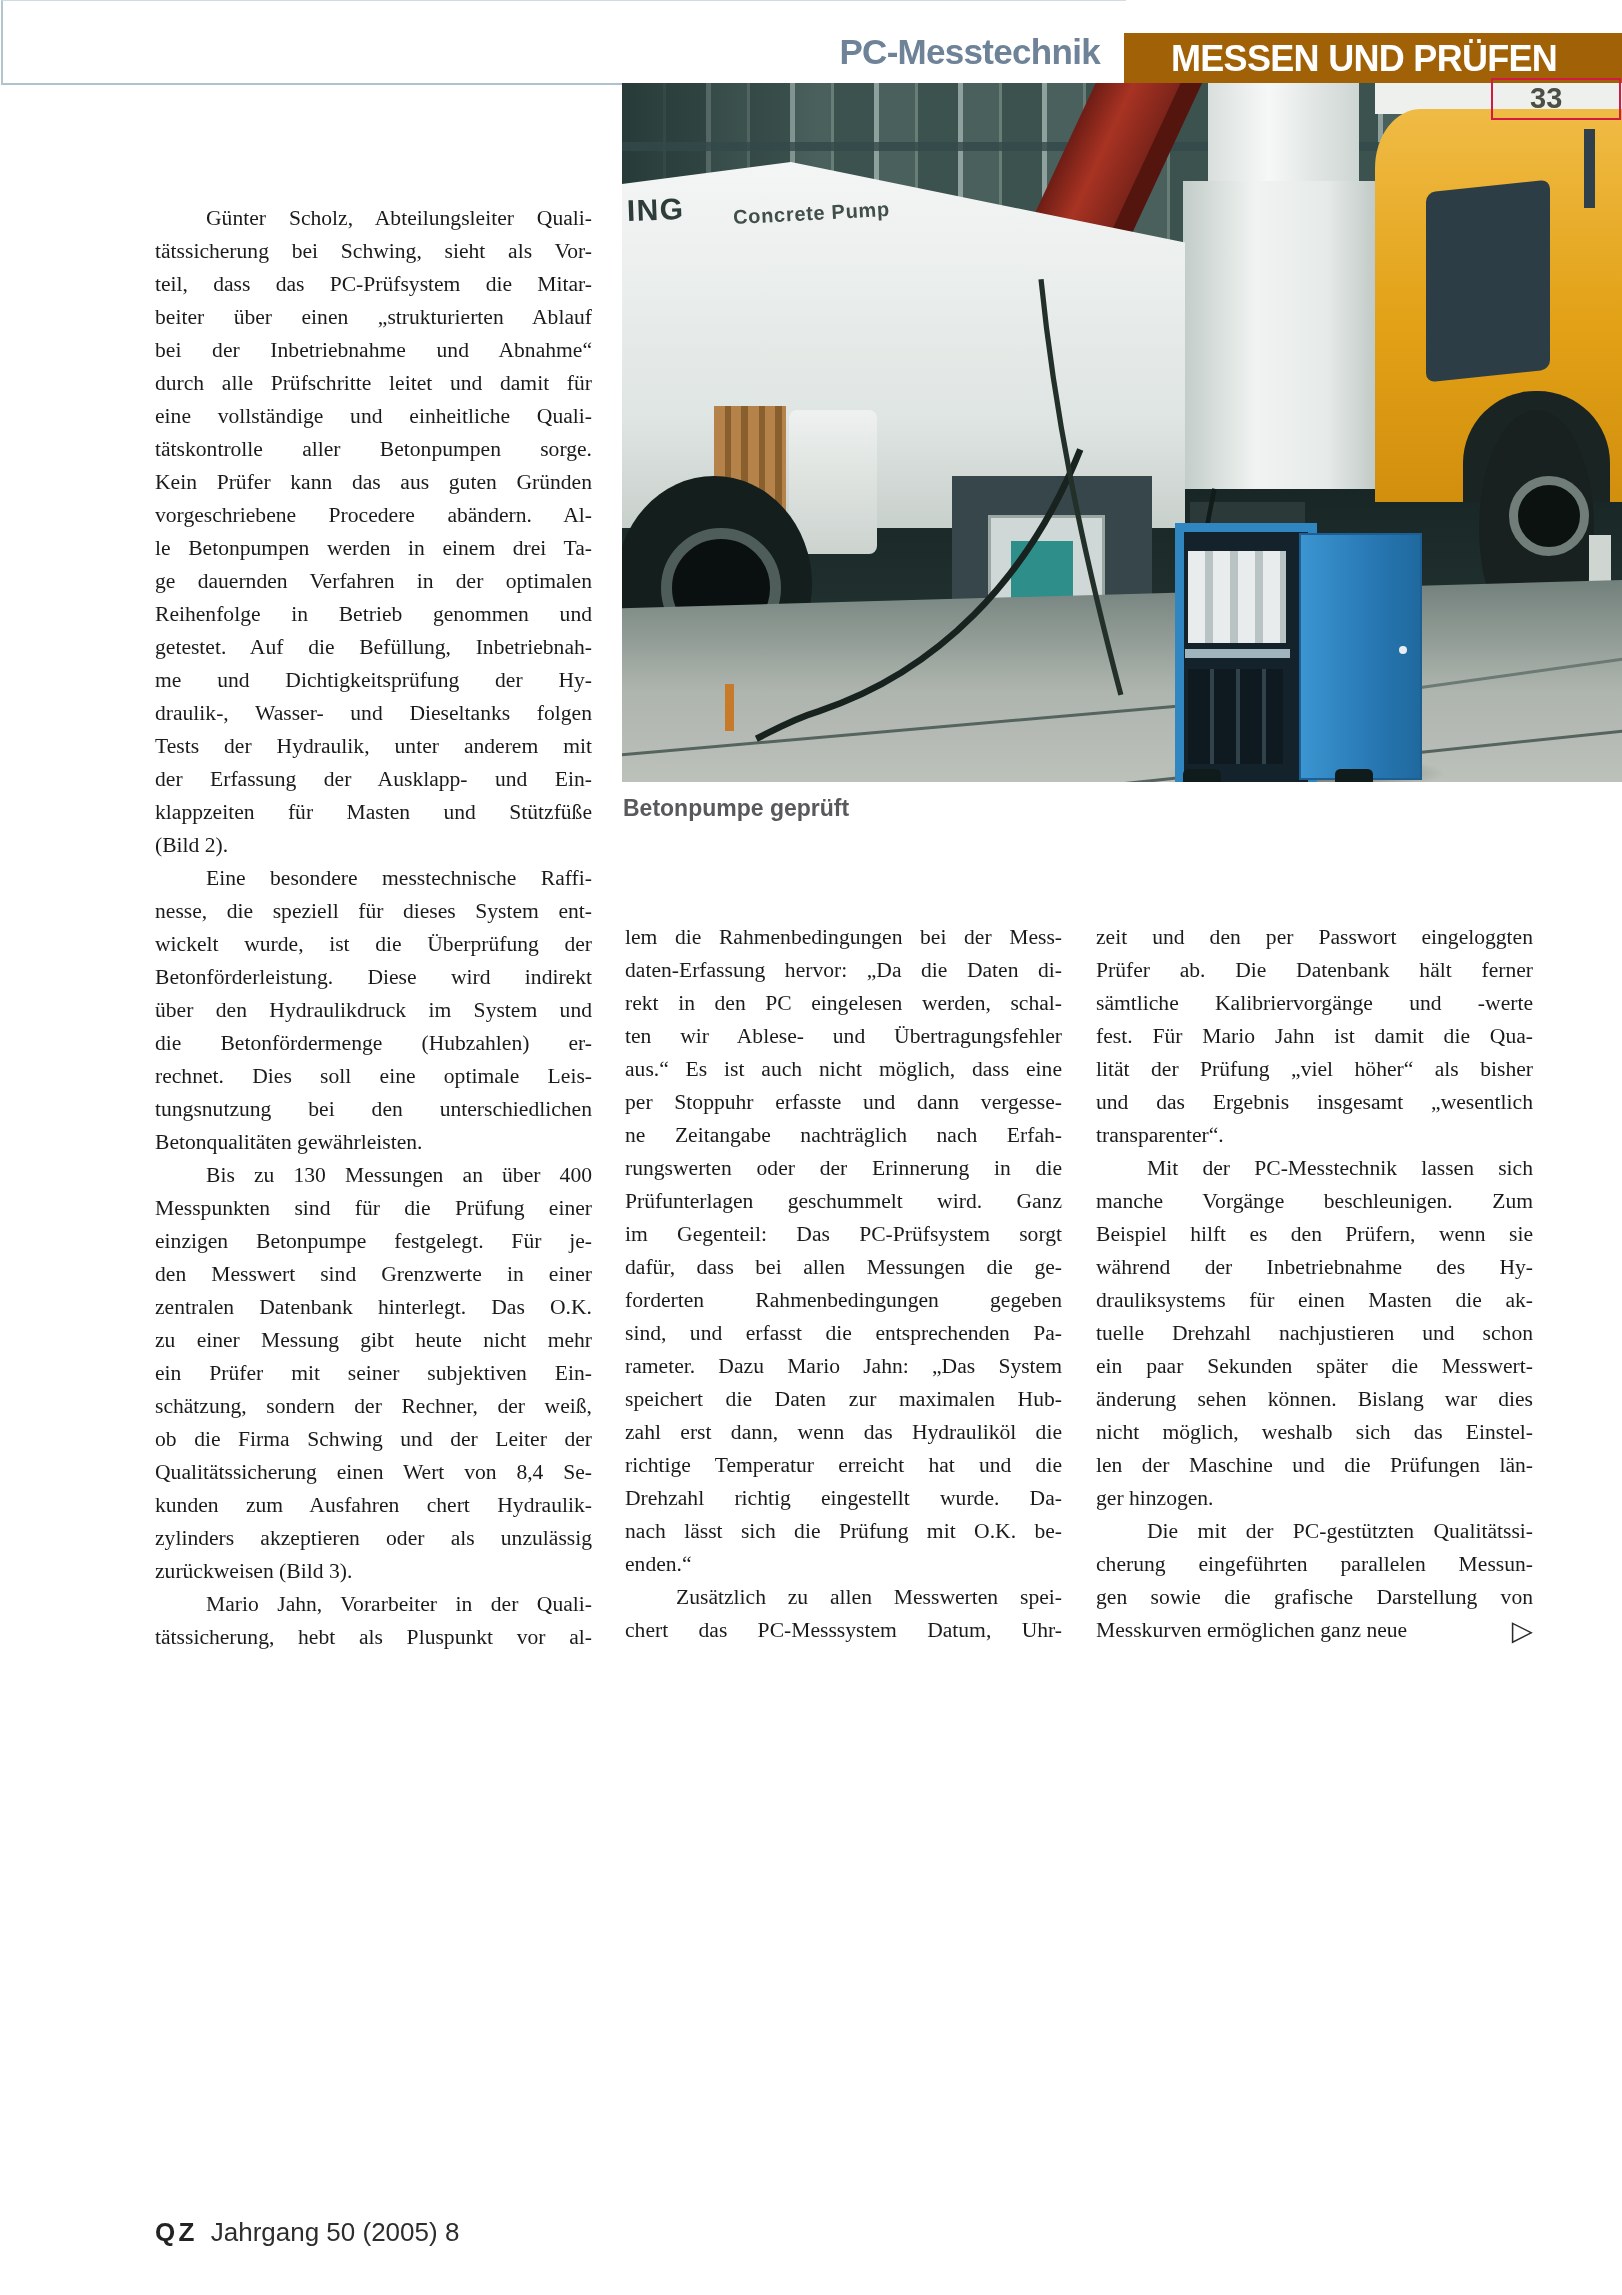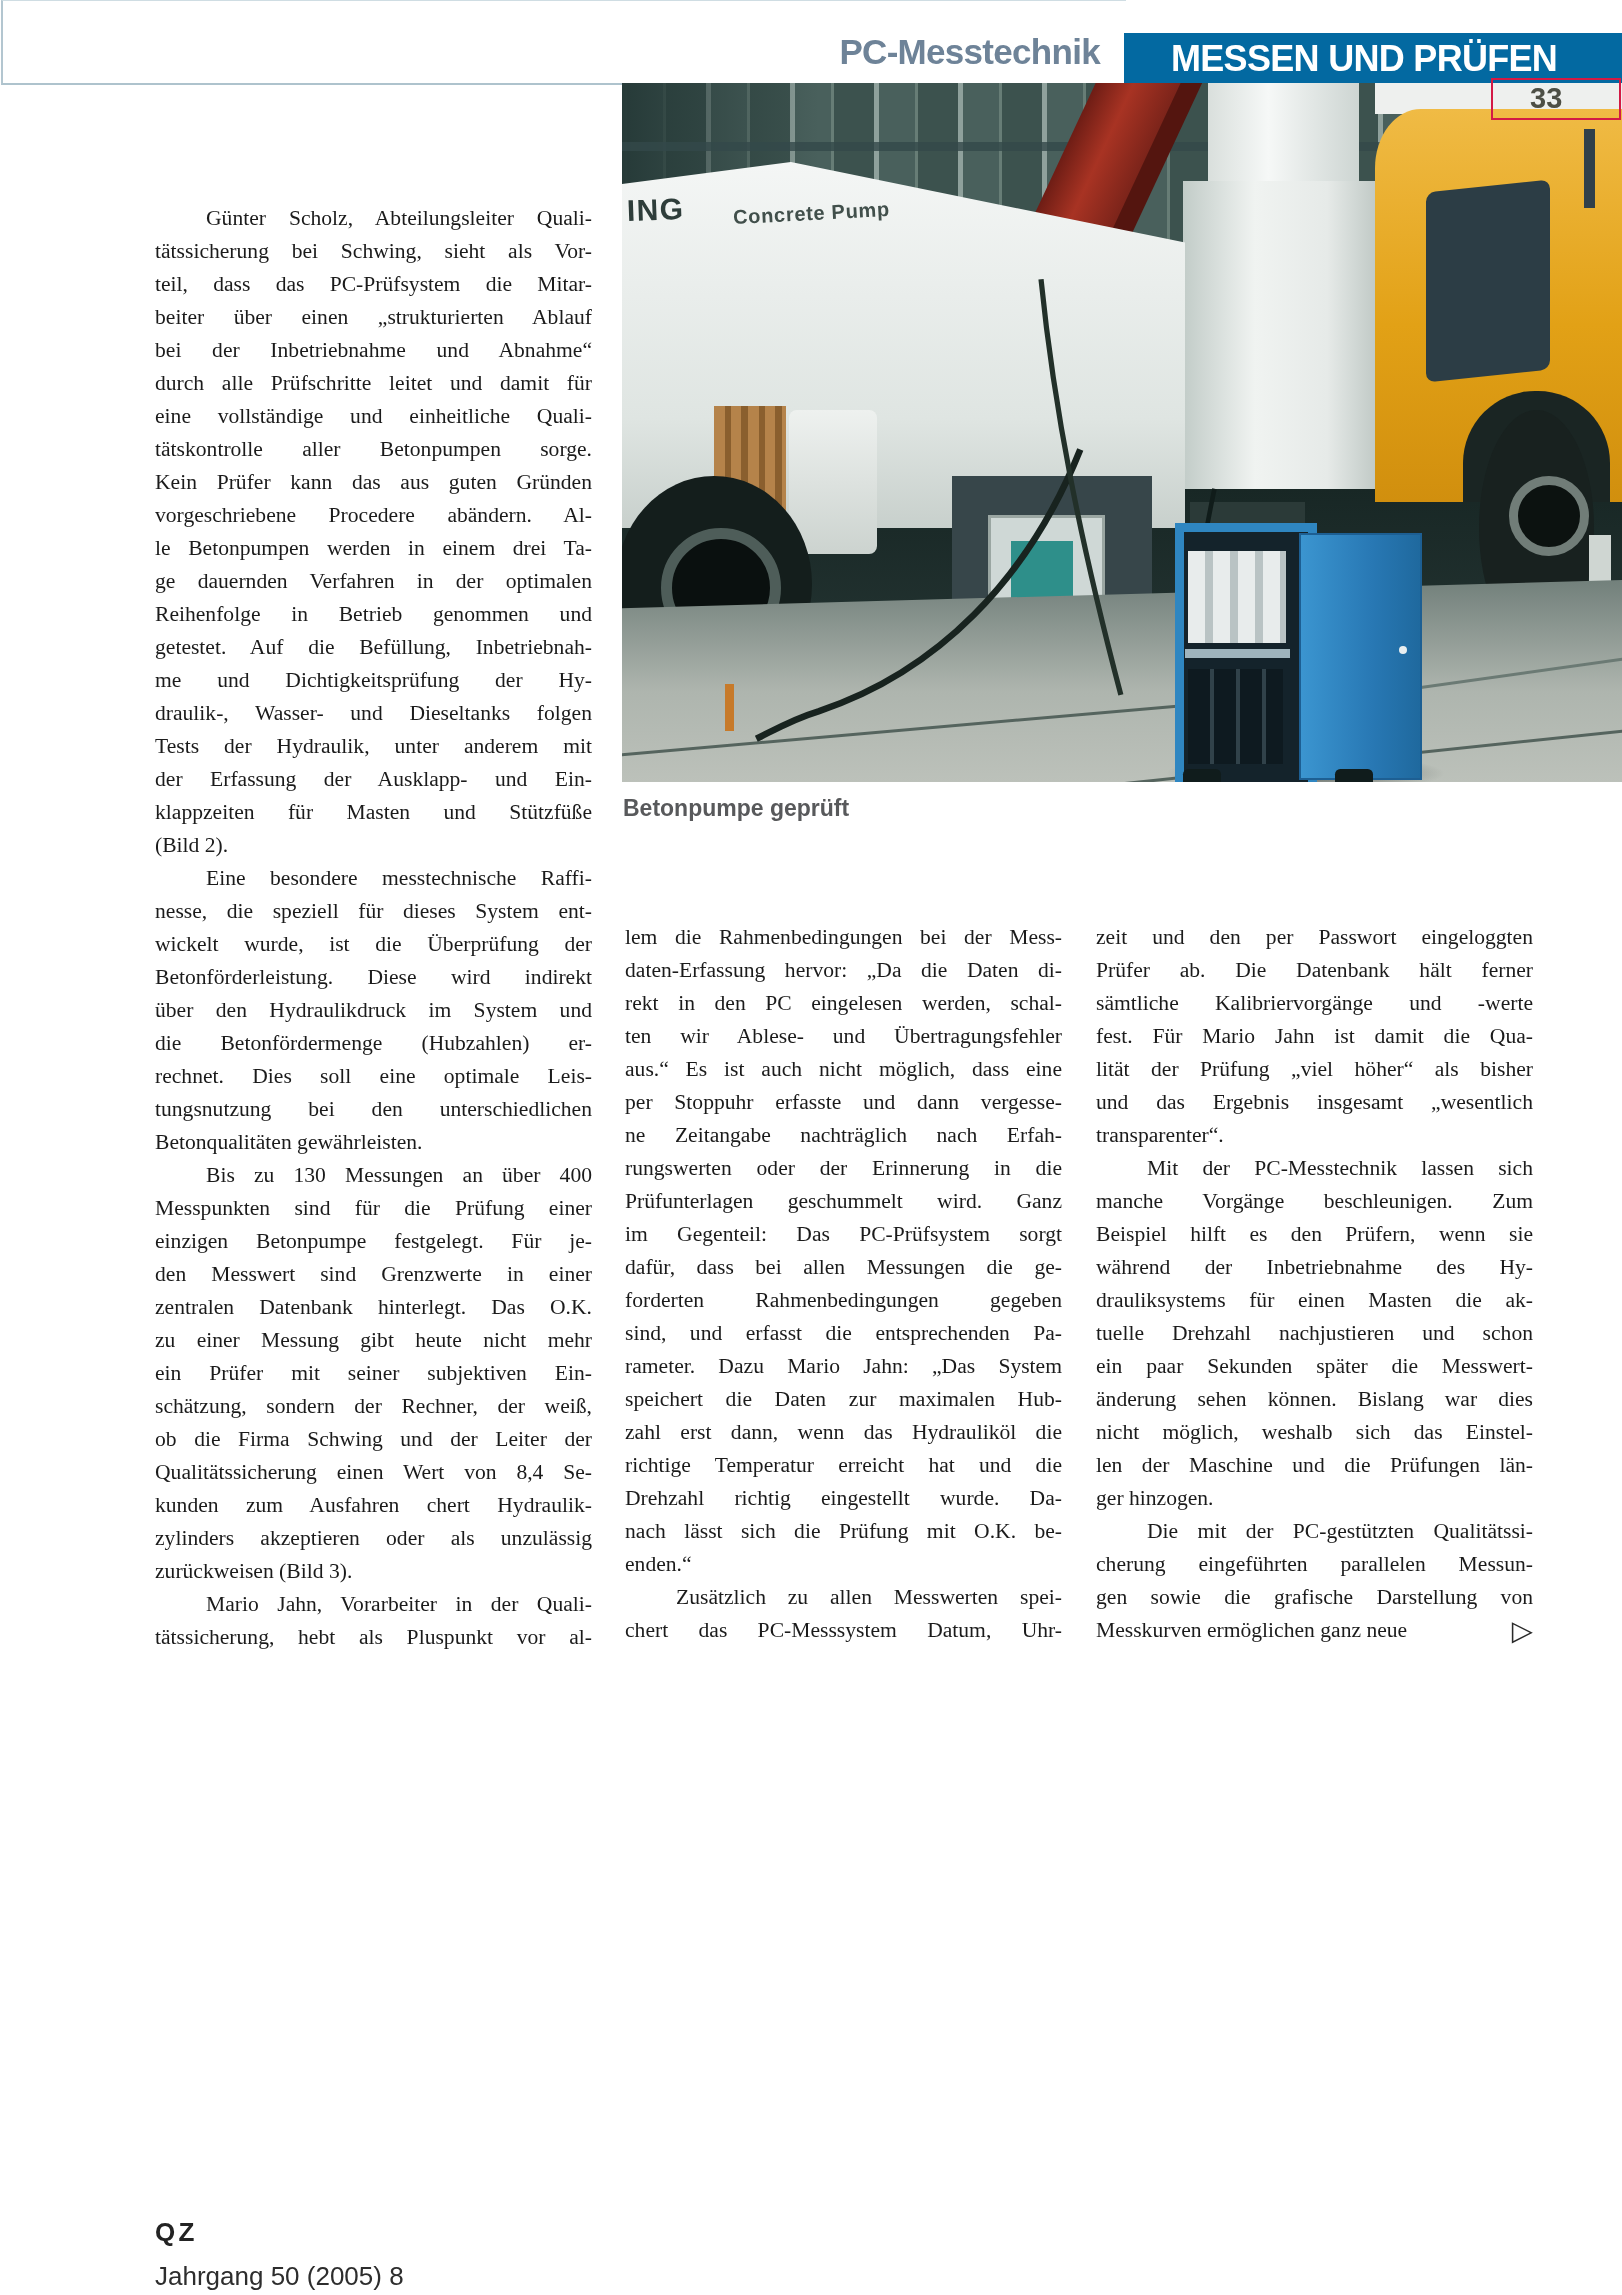--- a/index.html
+++ b/index.html
@@ -4,21 +4,21 @@
 <style>
   html,body{margin:0;padding:0;background:#e8e8e8;}
   #page{position:relative;width:1622px;height:2295px;background:#ffffff;overflow:hidden;
         font-family:"Liberation Serif",serif;color:#1b1b1b;padding-left:27px;}
   
   .header-box{position:absolute;left:1.3px;top:0;width:1123px;height:82px;
       border-left:2px solid #b3c6d0;border-bottom:2.6px solid #aec3cd;border-top:1.3px solid #cfdde3;}
   .section-label{position:absolute;left:707px;top:31px;width:393px;text-align:right;
       font-family:"Liberation Sans",sans-serif;font-weight:bold;font-size:35px;line-height:41px;
       color:#6e8398;letter-spacing:-0.7px;}
-  .banner{position:absolute;left:1124px;top:33px;width:498px;height:51px;background:#0369a1;}
+  .banner{position:absolute;left:1124px;top:33px;width:498px;height:51px;background:#a16207;}
   .banner span{display:block;padding-left:47px;font-family:"Liberation Sans",sans-serif;
       font-weight:bold;font-size:36px;line-height:51px;color:#ffffff;letter-spacing:-0.7px;}
   
   #photo{position:absolute;left:622px;top:83px;width:1001px;height:699px;overflow:hidden;background:#5e7471;}
   .abs{position:absolute;}
   .facade{left:0;top:0;width:100%;height:366px;
       background:repeating-linear-gradient(90deg,#8fa19c 0 4.6px,#49605c 4.6px 41px,#677d76 41px 44px,#3c524e 44px 84px);}
   .facade-dark{left:0;top:0;width:196px;height:366px;background:linear-gradient(90deg,#263a38,rgba(38,58,56,0));}
   .facade-beam{left:0;top:59px;width:100%;height:9.2px;background:#33484a;opacity:.8;}
   .boom2{left:458px;top:-39px;width:29px;height:471px;background:#54150f;transform:rotate(25deg);}
@@ -83,21 +83,21 @@
   #col0{left:155px;top:202px;}
   #col1c{left:625px;top:921px;}
   #col2c{left:1096px;top:921px;}
   .line{height:33px;line-height:33px;text-align:justify;text-align-last:justify;overflow:hidden;white-space:nowrap;}
   .line.indent{text-indent:51px;}
   .line.end{text-align-last:left;}
   .line.cont{display:flex;justify-content:space-between;align-items:center;white-space:normal;gap:17px;}
   .arrow{font-size:27.5px;color:#2a2a2a;line-height:33px;}
   
   .footer{position:absolute;left:155px;top:2217px;font-family:"Liberation Sans",sans-serif;font-size:26px;
-      color:#2d2d2d;display:flex;align-items:baseline;gap:13px;flex-direction:column;}
+      color:#2d2d2d;display:flex;align-items:baseline;gap:13px;}
   .footer .qz{font-weight:bold;letter-spacing:3.3px;color:#232323;}
 </style>
 </head>
 <body>
 
 <div id="page">
 
   <div class="header-box"></div>
   <div class="section-label">PC-Messtechnik</div>
   <div class="banner">

